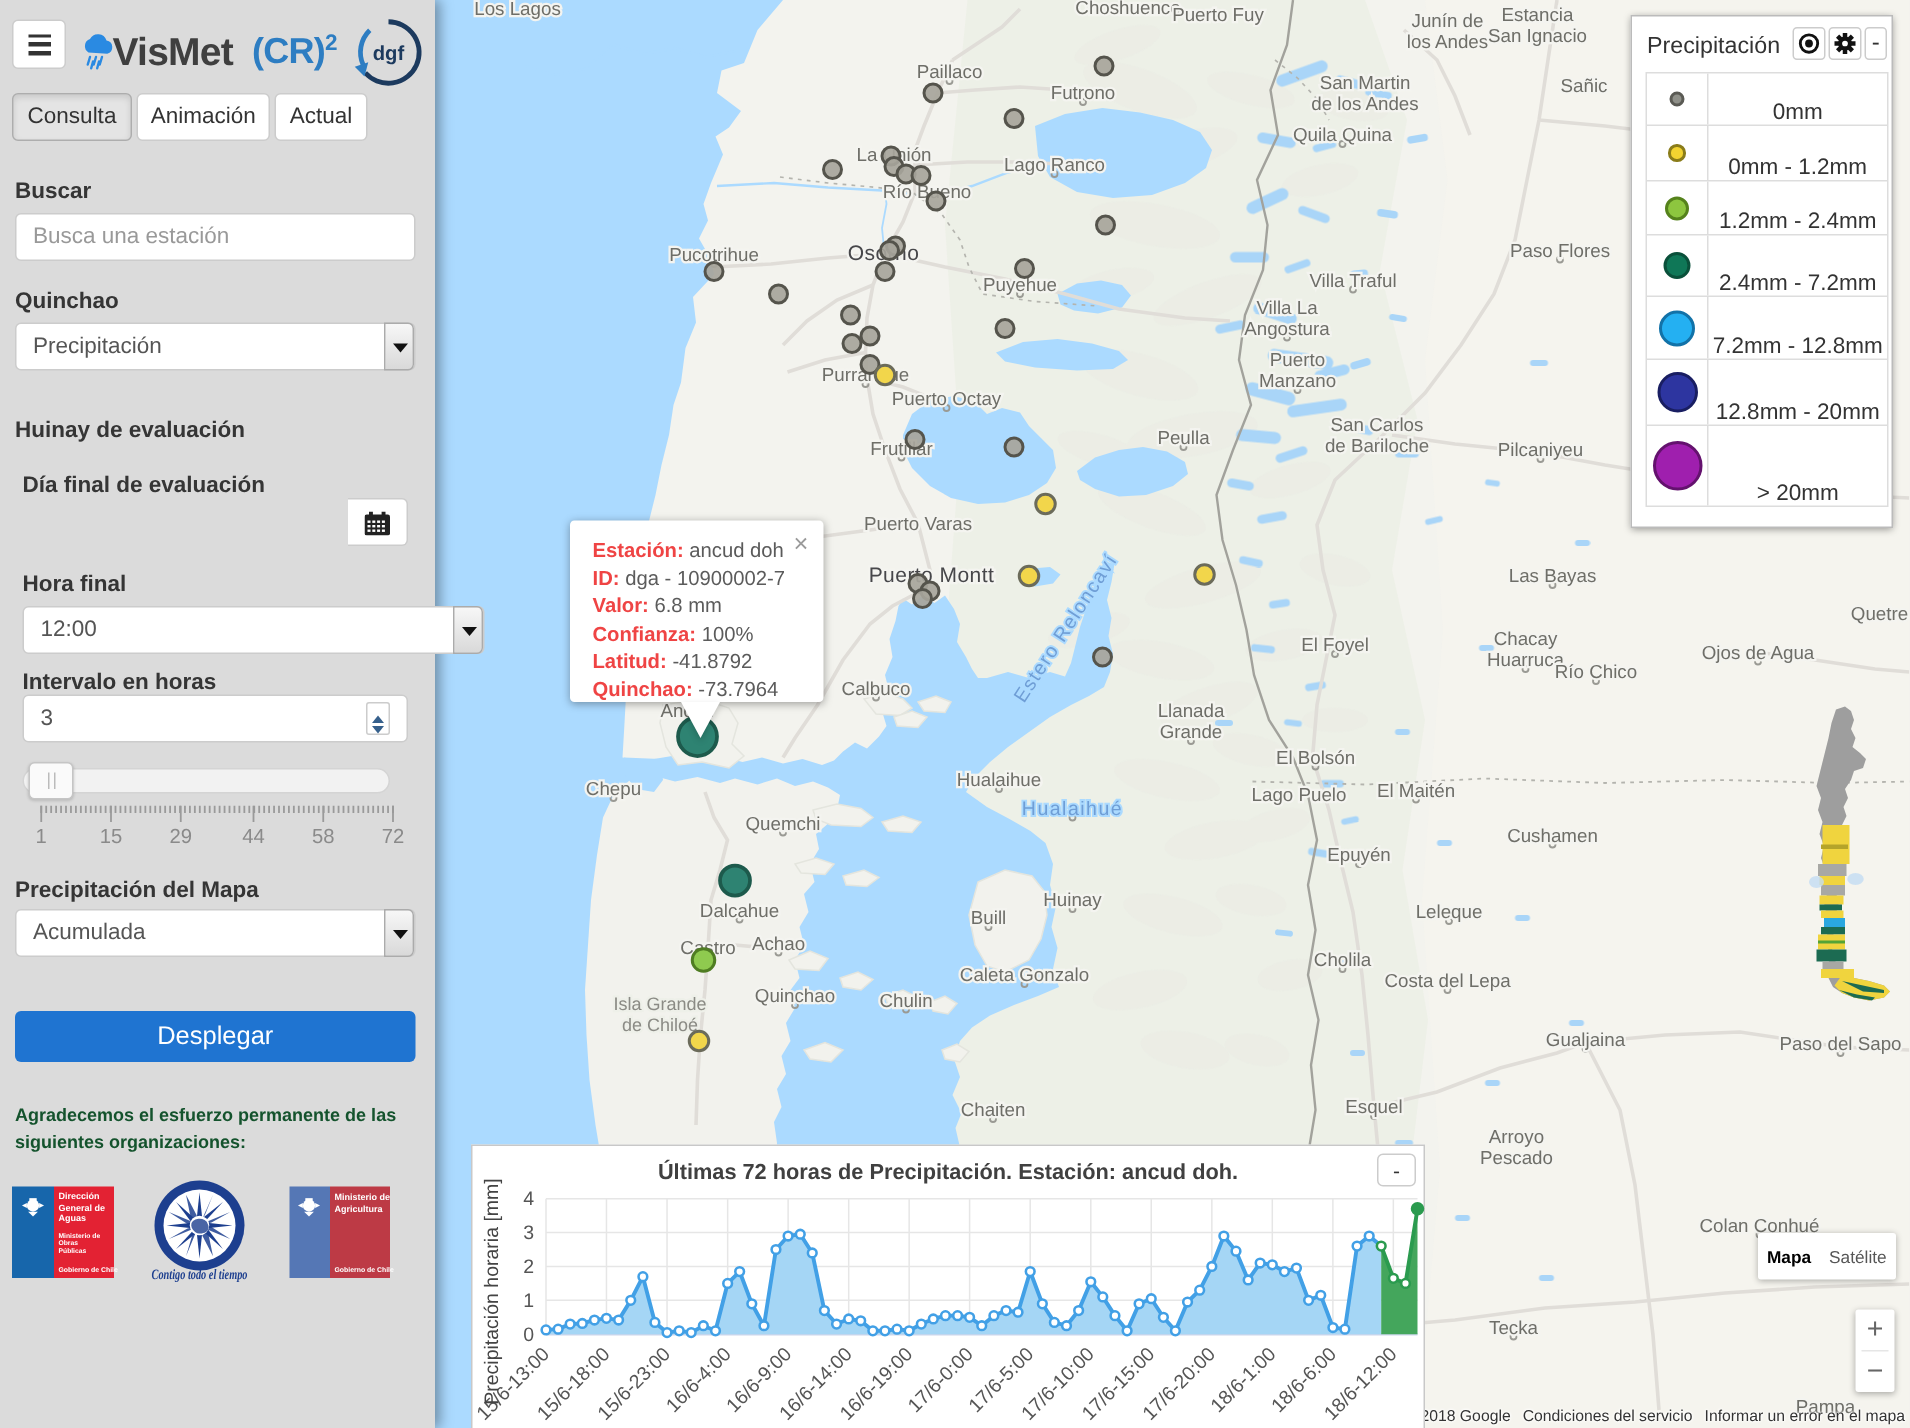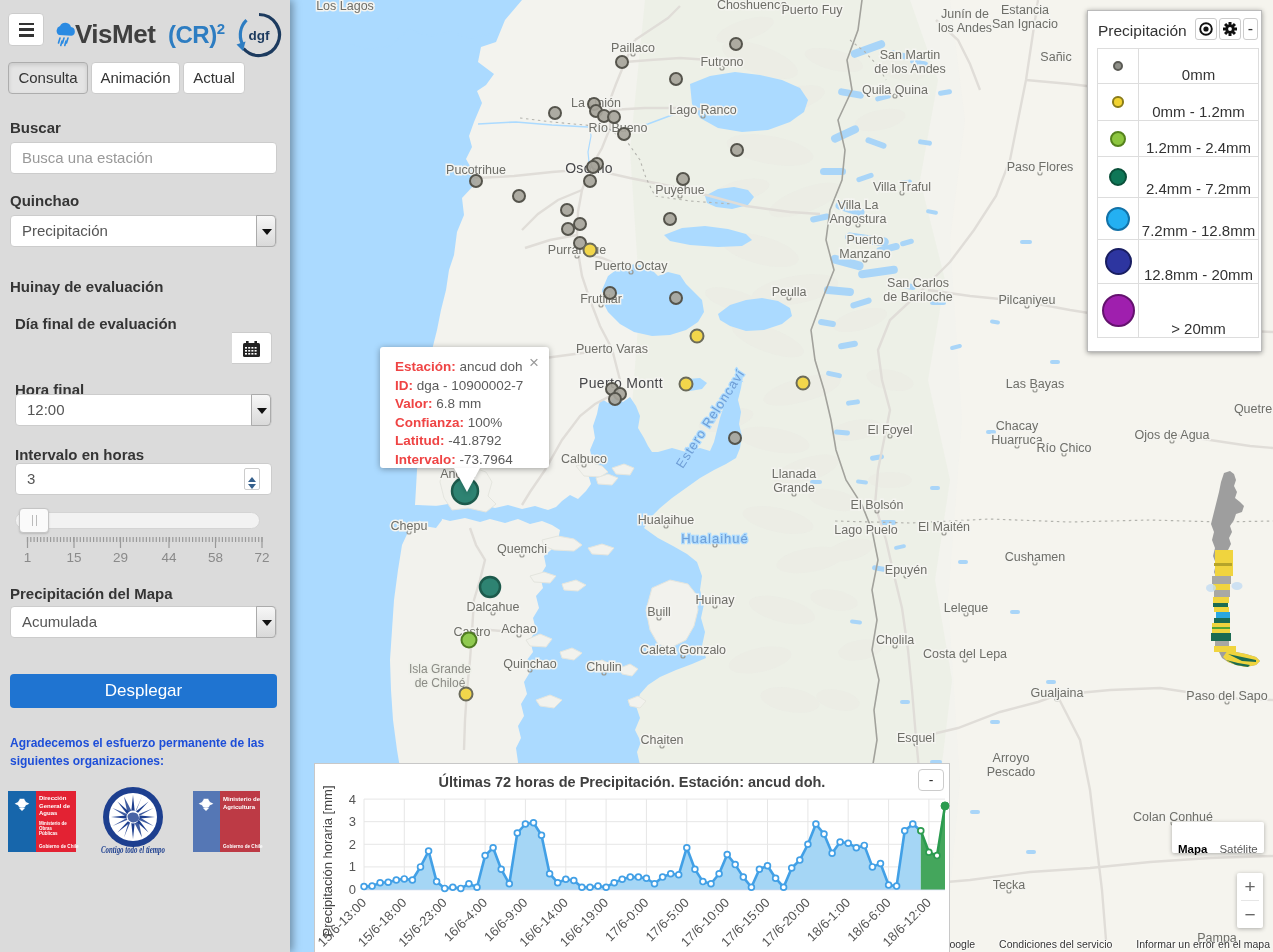--- a/index.html
+++ b/index.html
@@ -19,21 +19,21 @@
 .h1{position:absolute;left:10px;font-weight:bold;font-size:15px;color:#353535}
 .h2{position:absolute;left:15px;font-weight:bold;font-size:15px;color:#353535}
 .inp{position:absolute;background:#fff;border:1px solid #ccc;border-radius:4px;height:32px;
  font-size:15px;color:#555;line-height:30px;padding-left:11px}
 .ph{color:#999}
 .sel .arr{position:absolute;right:0;top:-1px;width:20px;height:32px;background:linear-gradient(#f7f7f7,#d9d9d9);
  border:1px solid #ababab;border-radius:0 4px 4px 0}
 .sel .arr:after{content:"";position:absolute;left:5px;top:13px;border:5px solid transparent;border-top:6px solid #111}
 #btn-desplegar{position:absolute;left:10px;top:674px;width:267px;height:34px;background:#1f74d1;border-radius:4px;
  color:#fff;font-size:17px;text-align:center;line-height:34px}
-#thanks{position:absolute;left:10px;top:735px;width:278px;font-weight:bold;font-size:12px;color:#1d4ed8;line-height:17.5px}
+#thanks{position:absolute;left:10px;top:735px;width:278px;font-weight:bold;font-size:12px;color:#14532d;line-height:17.5px}
 
 #map{position:absolute;left:290px;top:0;width:983px;height:952px;background:#f1f1eb;overflow:hidden}
 
 #legend{position:absolute;left:797px;top:10px;width:175px;height:342px;background:#fff;border:1px solid #bbb;
  box-shadow:0 1px 5px rgba(0,0,0,.4);z-index:20}
 #legend .ttl{position:absolute;left:10px;top:11px;font-size:15.5px;color:#333}
 .lbtn{position:absolute;top:7px;width:22px;height:22px;background:#fff;border:1px solid #ccc;border-radius:3px}
 .ltable{position:absolute;left:9px;top:37px;width:162px;border:1px solid #ddd}
 .lrow{display:flex;border-bottom:1px solid #ddd;align-items:flex-end}
 .lrow:last-child{border-bottom:none}
@@ -48,28 +48,28 @@
  border-right:13px solid transparent;border-top:24px solid #fff;filter:drop-shadow(0 2px 2px rgba(0,0,0,.2))}
 #iw .x{position:absolute;right:10px;top:9px;color:#9a9a9a;font-size:17px;line-height:13px}
 
 #chart{position:absolute;left:24px;top:763px;width:636px;height:200px;background:#fff;border:1px solid #c8c8c8;z-index:18}
 #chart .ttl{position:absolute;left:0;right:0;top:10px;text-align:center;font-size:14.5px;font-weight:bold;color:#404040}
 #chart .min{position:absolute;right:5px;top:5px;width:26px;height:22px;border:1px solid #ccc;border-radius:4px;
  text-align:center;line-height:20px;color:#333;font-size:14px;background:#fff}
 
 #mapsat{position:absolute;left:882px;top:822px;height:31px;background:#fff;box-shadow:0 1px 4px rgba(0,0,0,.3);
  border-radius:2px;z-index:12;display:flex}
-#mapsat div{padding:12px 6px;line-height:31px;font-size:11.5px}
+#mapsat div{padding:2px 6px;line-height:31px;font-size:11.5px}
 #zoomctl{position:absolute;left:947px;top:873px;width:26px;height:55px;background:#fff;box-shadow:0 1px 4px rgba(0,0,0,.3);
  border-radius:2px;z-index:12}
 #zoomctl .z{height:27px;text-align:center;font-size:19px;color:#666;line-height:27px}
 #zoomctl .sep{height:1px;background:#e6e6e6;margin:0 4px}
 #copy{position:absolute;right:3px;bottom:2px;font-size:10.5px;color:#333;z-index:12;
  text-shadow:0 0 2px #fff,0 0 2px #fff,0 0 2px #fff}
-#copy span{margin-left:24px}
+#copy span{margin-left:8px}
 #copy{white-space:nowrap}
 </style></head>
 <body>
 <div id="app">
 <div id="map">
 <svg width="983" height="952" viewBox="0 0 983 952" style="position:absolute;left:0;top:0" font-family="Liberation Sans, sans-serif">
 <defs>
 <style>
  .lbl{font-size:12.5px;fill:#6e6e68;paint-order:stroke;stroke:#f4f4f0;stroke-width:3px;text-anchor:middle}
  .city{font-size:14px;fill:#47474a;paint-order:stroke;stroke:#f4f4f0;stroke-width:3px;text-anchor:middle;letter-spacing:.3px}
@@ -489,21 +489,21 @@
 <div class="llb">&gt; 20mm</div>
           </div>
         </div>
 </div>
 <div id="iw">
  <div><b>Estación:</b> ancud doh</div>
  <div><b>ID:</b> dga - 10900002-7</div>
  <div><b>Valor:</b> 6.8 mm</div>
  <div><b>Confianza:</b> 100%</div>
  <div><b>Latitud:</b> -41.8792</div>
- <div><b>Intervalo:</b> -73.7964</div>
+ <div><b>Quinchao:</b> -73.7964</div>
  <div class="x">×</div>
  <div class="tail"></div>
 </div>
 <div id="chart">
 <svg width="636" height="200" viewBox="0 0 636 200" style="position:absolute;left:0;top:0">
 <g stroke="#e6e6e6" stroke-width="1">
             <line x1="49.0" y1="35.1" x2="49.0" y2="125.5"></line>
             <line x1="89.3" y1="35.1" x2="89.3" y2="125.5"></line>
             <line x1="129.7" y1="35.1" x2="129.7" y2="125.5"></line>
             <line x1="170.1" y1="35.1" x2="170.1" y2="125.5"></line>
@@ -694,21 +694,21 @@
             <rect x="8.4" y="9" width="2" height="1.6"></rect>
             <rect x="11.6" y="9" width="2" height="1.6"></rect>
             <rect x="2" y="12" width="2" height="1.6"></rect>
             <rect x="5.2" y="12" width="2" height="1.6"></rect>
             <rect x="8.4" y="12" width="2" height="1.6"></rect>
             <rect x="11.6" y="12" width="2" height="1.6"></rect>
           </g>
         </svg>
  </div>
  <div class="h2" style="top:381px">Hora final</div>
- <div class="inp sel" style="left:15px;top:394px;width:257px">12:00<span class="arr"></span></div>
+ <div class="inp sel" style="left:15px;top:404px;width:308px">12:00<span class="arr"></span></div>
  <div class="h2" style="top:446px">Intervalo en horas</div>
  <div class="inp" style="left:15px;top:463px;width:257px">3</div>
  <div style="position:absolute;left:244px;top:468px;width:16px;height:22px;border:1px solid #ccc;border-radius:2px">
   <div style="width:0;height:0;margin:4px auto 0;border:4px solid transparent;border-bottom:5px solid #36608c"></div>
   <div style="width:0;height:0;margin:2px auto 0;border:4px solid transparent;border-top:5px solid #36608c"></div>
  </div>
  <div style="position:absolute;left:15px;top:512px;width:245px;height:17px;background:#f2f2f2;border:1px solid #d4d4d4;border-radius:9px"></div>
  <div style="position:absolute;left:19px;top:508px;width:30px;height:25px;background:#fafafa;border:1px solid #c5c5c5;border-radius:4px;box-shadow:0 1px 2px rgba(0,0,0,.15)">
    <div style="width:1px;height:11px;background:#bbb;position:absolute;left:12px;top:6px"></div>
    <div style="width:1px;height:11px;background:#bbb;position:absolute;left:16px;top:6px"></div>

